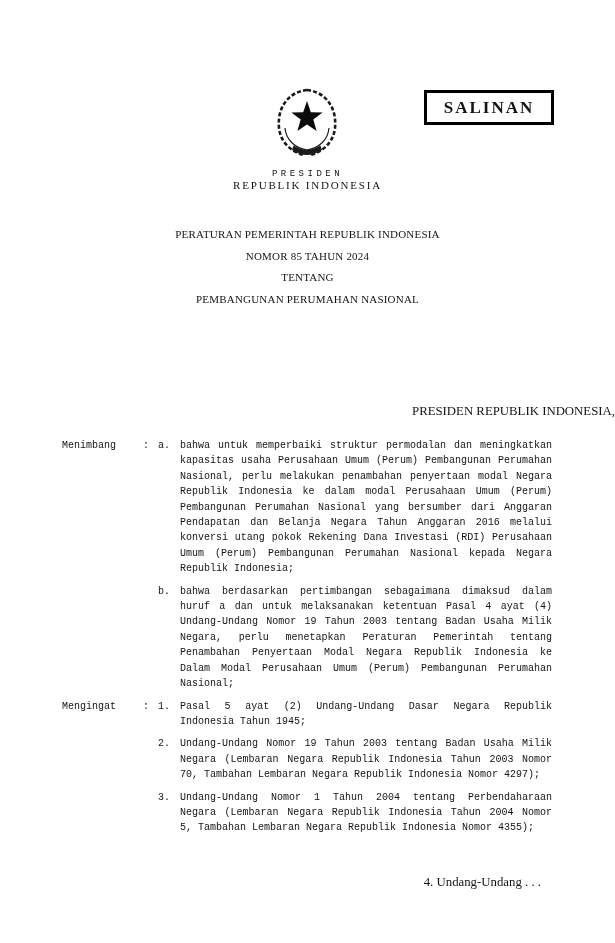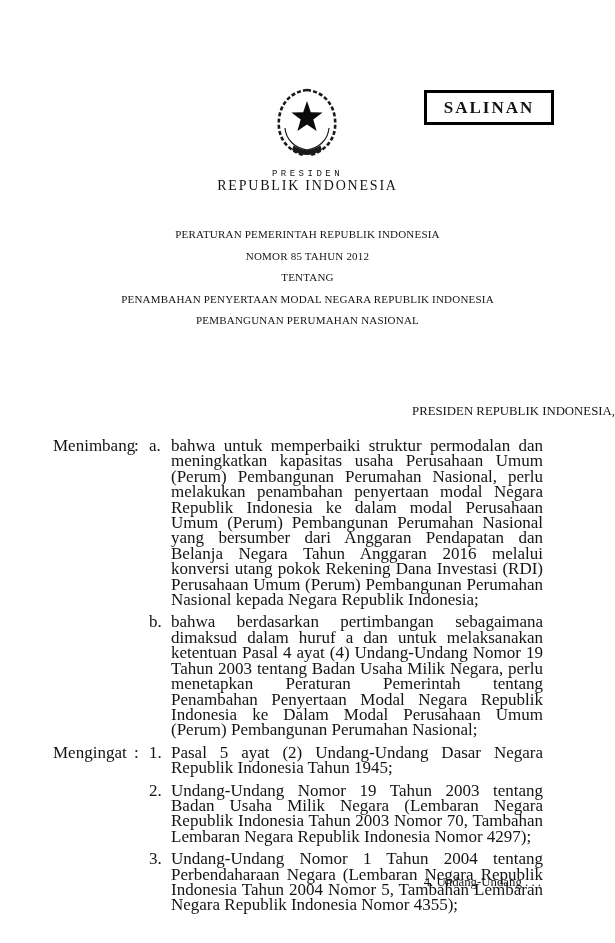--- a/index.html
+++ b/index.html
@@ -20,31 +20,31 @@
     display: flex; align-items: center; justify-content: center;
     font-weight: bold; font-size: 17px; letter-spacing: 2px;
   }
 
   
   .emblem { position: absolute; top: 84px; left: 268px; width: 78px; height: 82px; }
 
   
   .letterhead { position: absolute; top: 169px; left: 0; width: 615px; text-align: center; }
   .letterhead .lh1 { font-size: 9px; letter-spacing: 3.5px; line-height: 11px; font-family: Liberation Mono, monospace; }
-  .letterhead .lh2 { font-size: 14px; letter-spacing: 1.8px; line-height: 11px; }
+  .letterhead .lh2 { font-size: 11px; letter-spacing: 1.8px; line-height: 11px; }
 
   
   .title-block { position: absolute; top: 224px; left: 0; width: 615px; text-align: center; }
   .title-line { font-size: 11px; line-height: 21.5px; letter-spacing: 0.2px; }
 
   .invocation { position: absolute; top: 372px; left: 0; width: 615px; text-align: center; font-size: 12.8px; }
   .authority  { position: absolute; top: 404px; left: 0; width: 615px; text-align: right; font-size: 12.8px; }
 
   
-  .doc-body { position: absolute; top: 438px; left: 53px; width: 490px; font-size: 17px; line-height: 15.4px; }
+  .doc-body { position: absolute; top: 438px; left: 62px; width: 490px; font-size: 10px; line-height: 15.4px; font-family: Liberation Mono, monospace; }
   .clause { display: flex; align-items: flex-start; }
   .clause-label { width: 81px; flex: none; }
   .clause-colon { width: 15px; flex: none; }
   .clause-items { flex: 1; min-width: 0; }
   .item { display: flex; margin-bottom: 7px; }
   .item-marker { width: 22px; flex: none; }
   .item-body { flex: 1; text-align: justify; }
 
   
   .catchword { position: absolute; top: 875px; right: 74px; font-size: 12.8px; }
@@ -73,23 +73,22 @@
     </svg>
   </div>
 
   <div class="letterhead">
     <div class="lh1">PRESIDEN</div>
     <div class="lh2">REPUBLIK INDONESIA</div>
   </div>
 
   <div class="title-block">
     <div class="title-line">PERATURAN PEMERINTAH REPUBLIK INDONESIA</div>
-    <div class="title-line">NOMOR 85 TAHUN 2012</div>
+    <div class="title-line">NOMOR 85 TAHUN 2024</div>
     <div class="title-line">TENTANG</div>
-    <div class="title-line">PENAMBAHAN PENYERTAAN MODAL NEGARA REPUBLIK INDONESIA</div>
     <div class="title-line">PEMBANGUNAN PERUMAHAN NASIONAL</div>
   </div>
 
   <div class="authority">PRESIDEN REPUBLIK INDONESIA,</div>
 
   <div class="doc-body">
 
     <div class="clause">
       <div class="clause-label">Menimbang</div>
       <div class="clause-colon">:</div>

